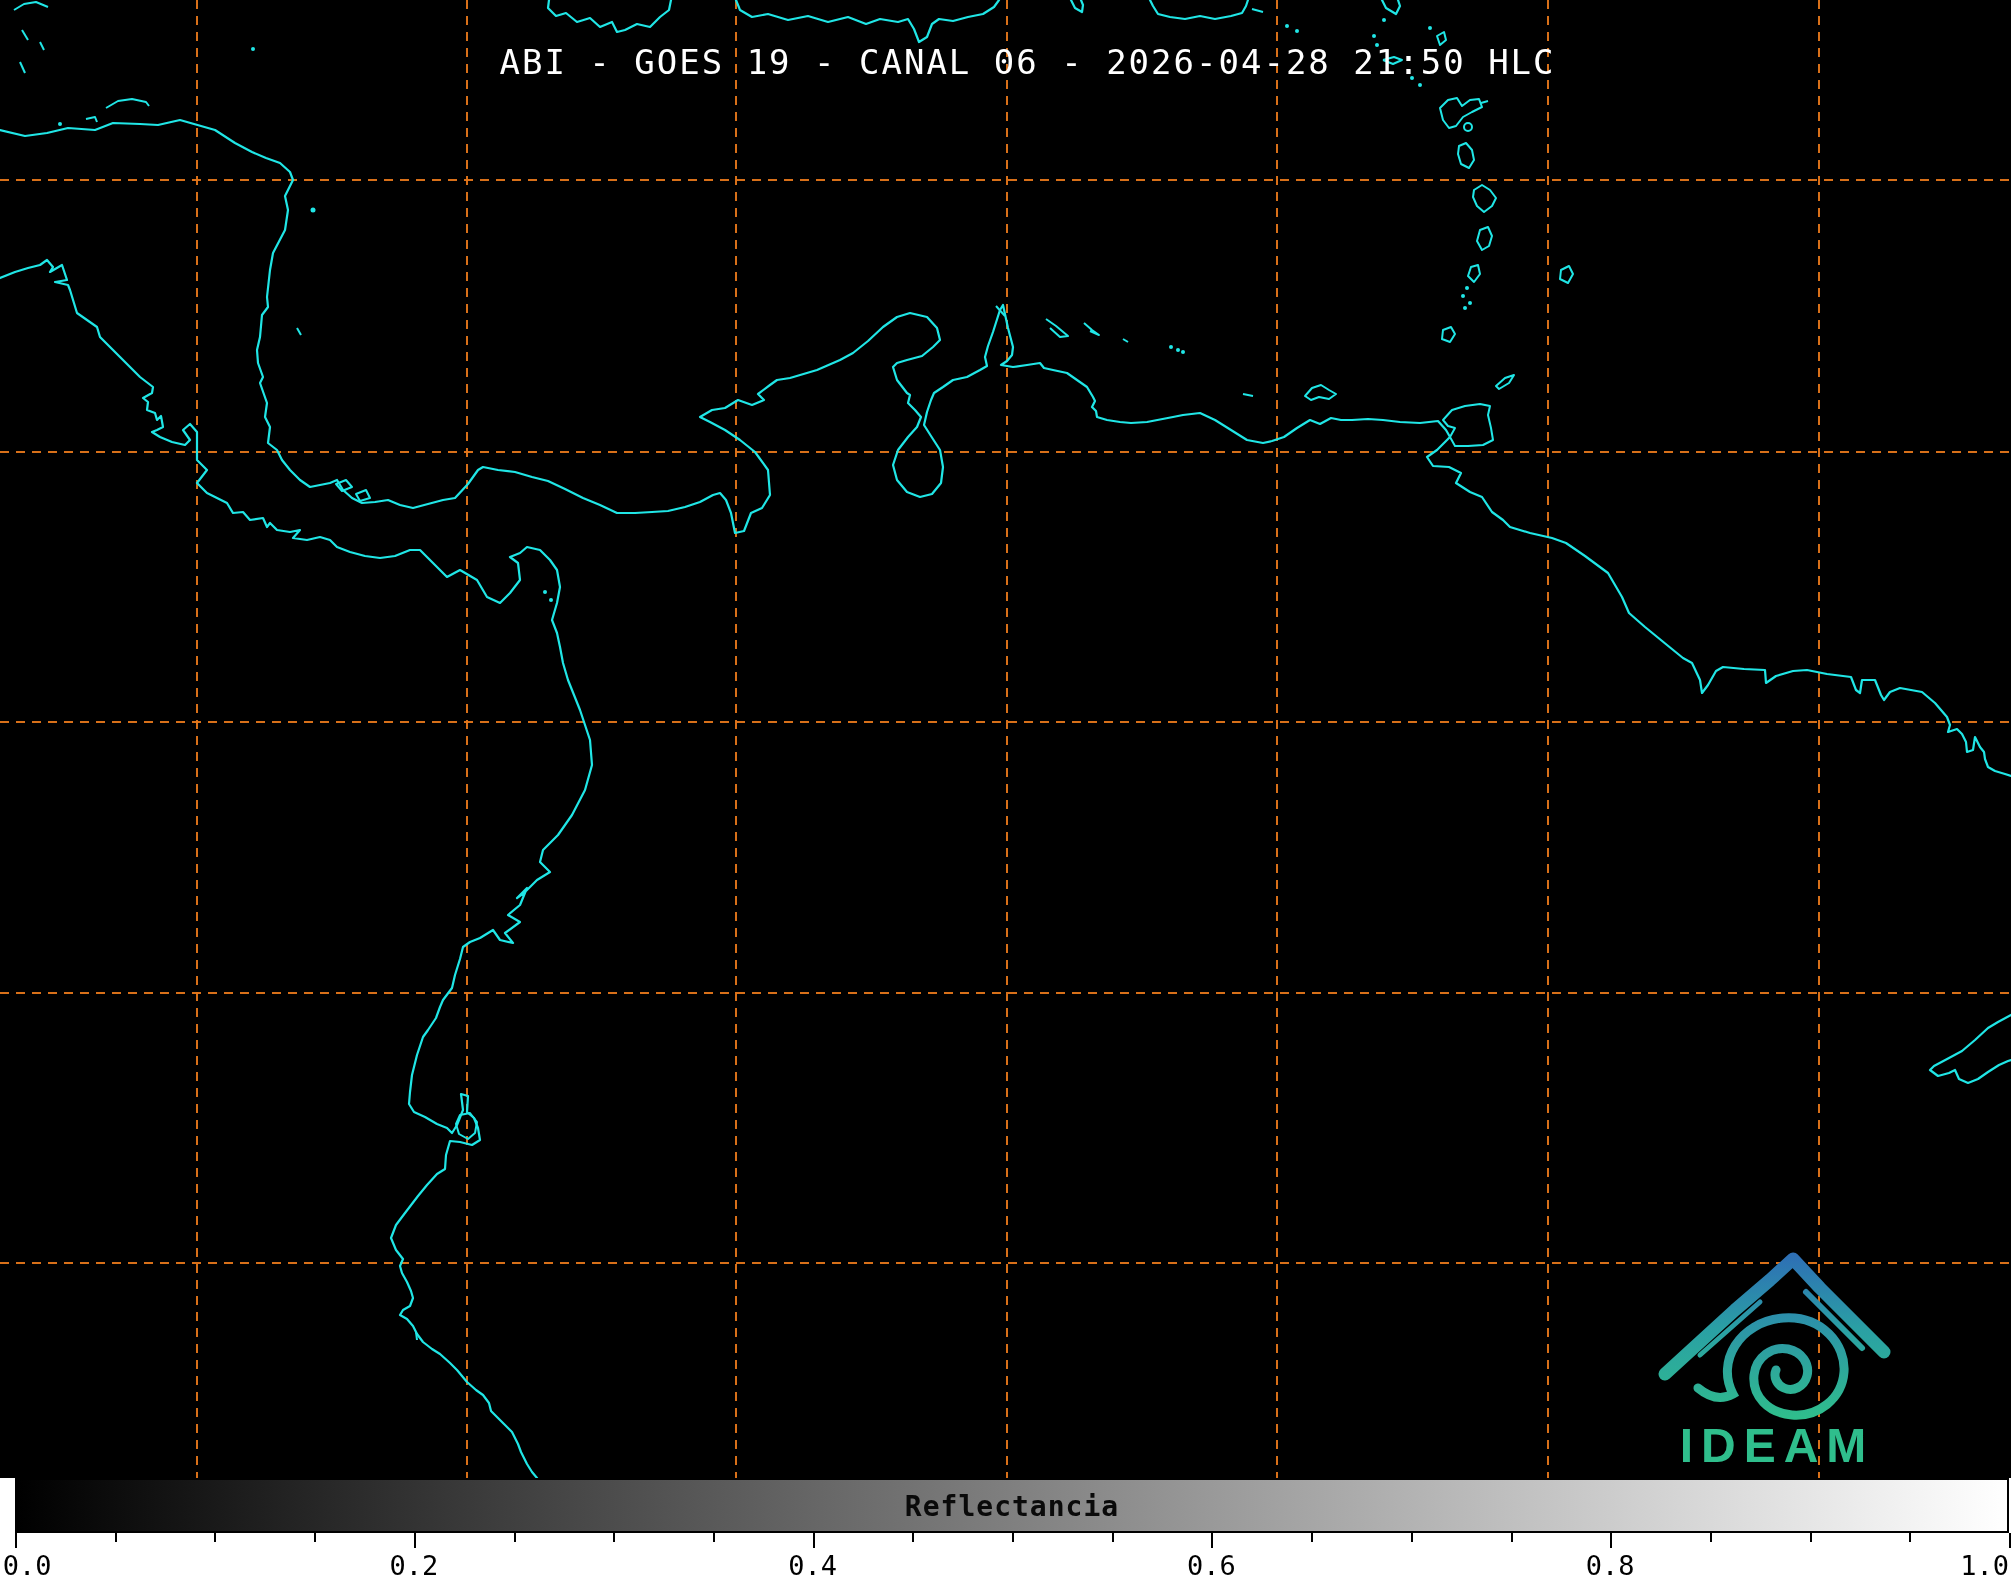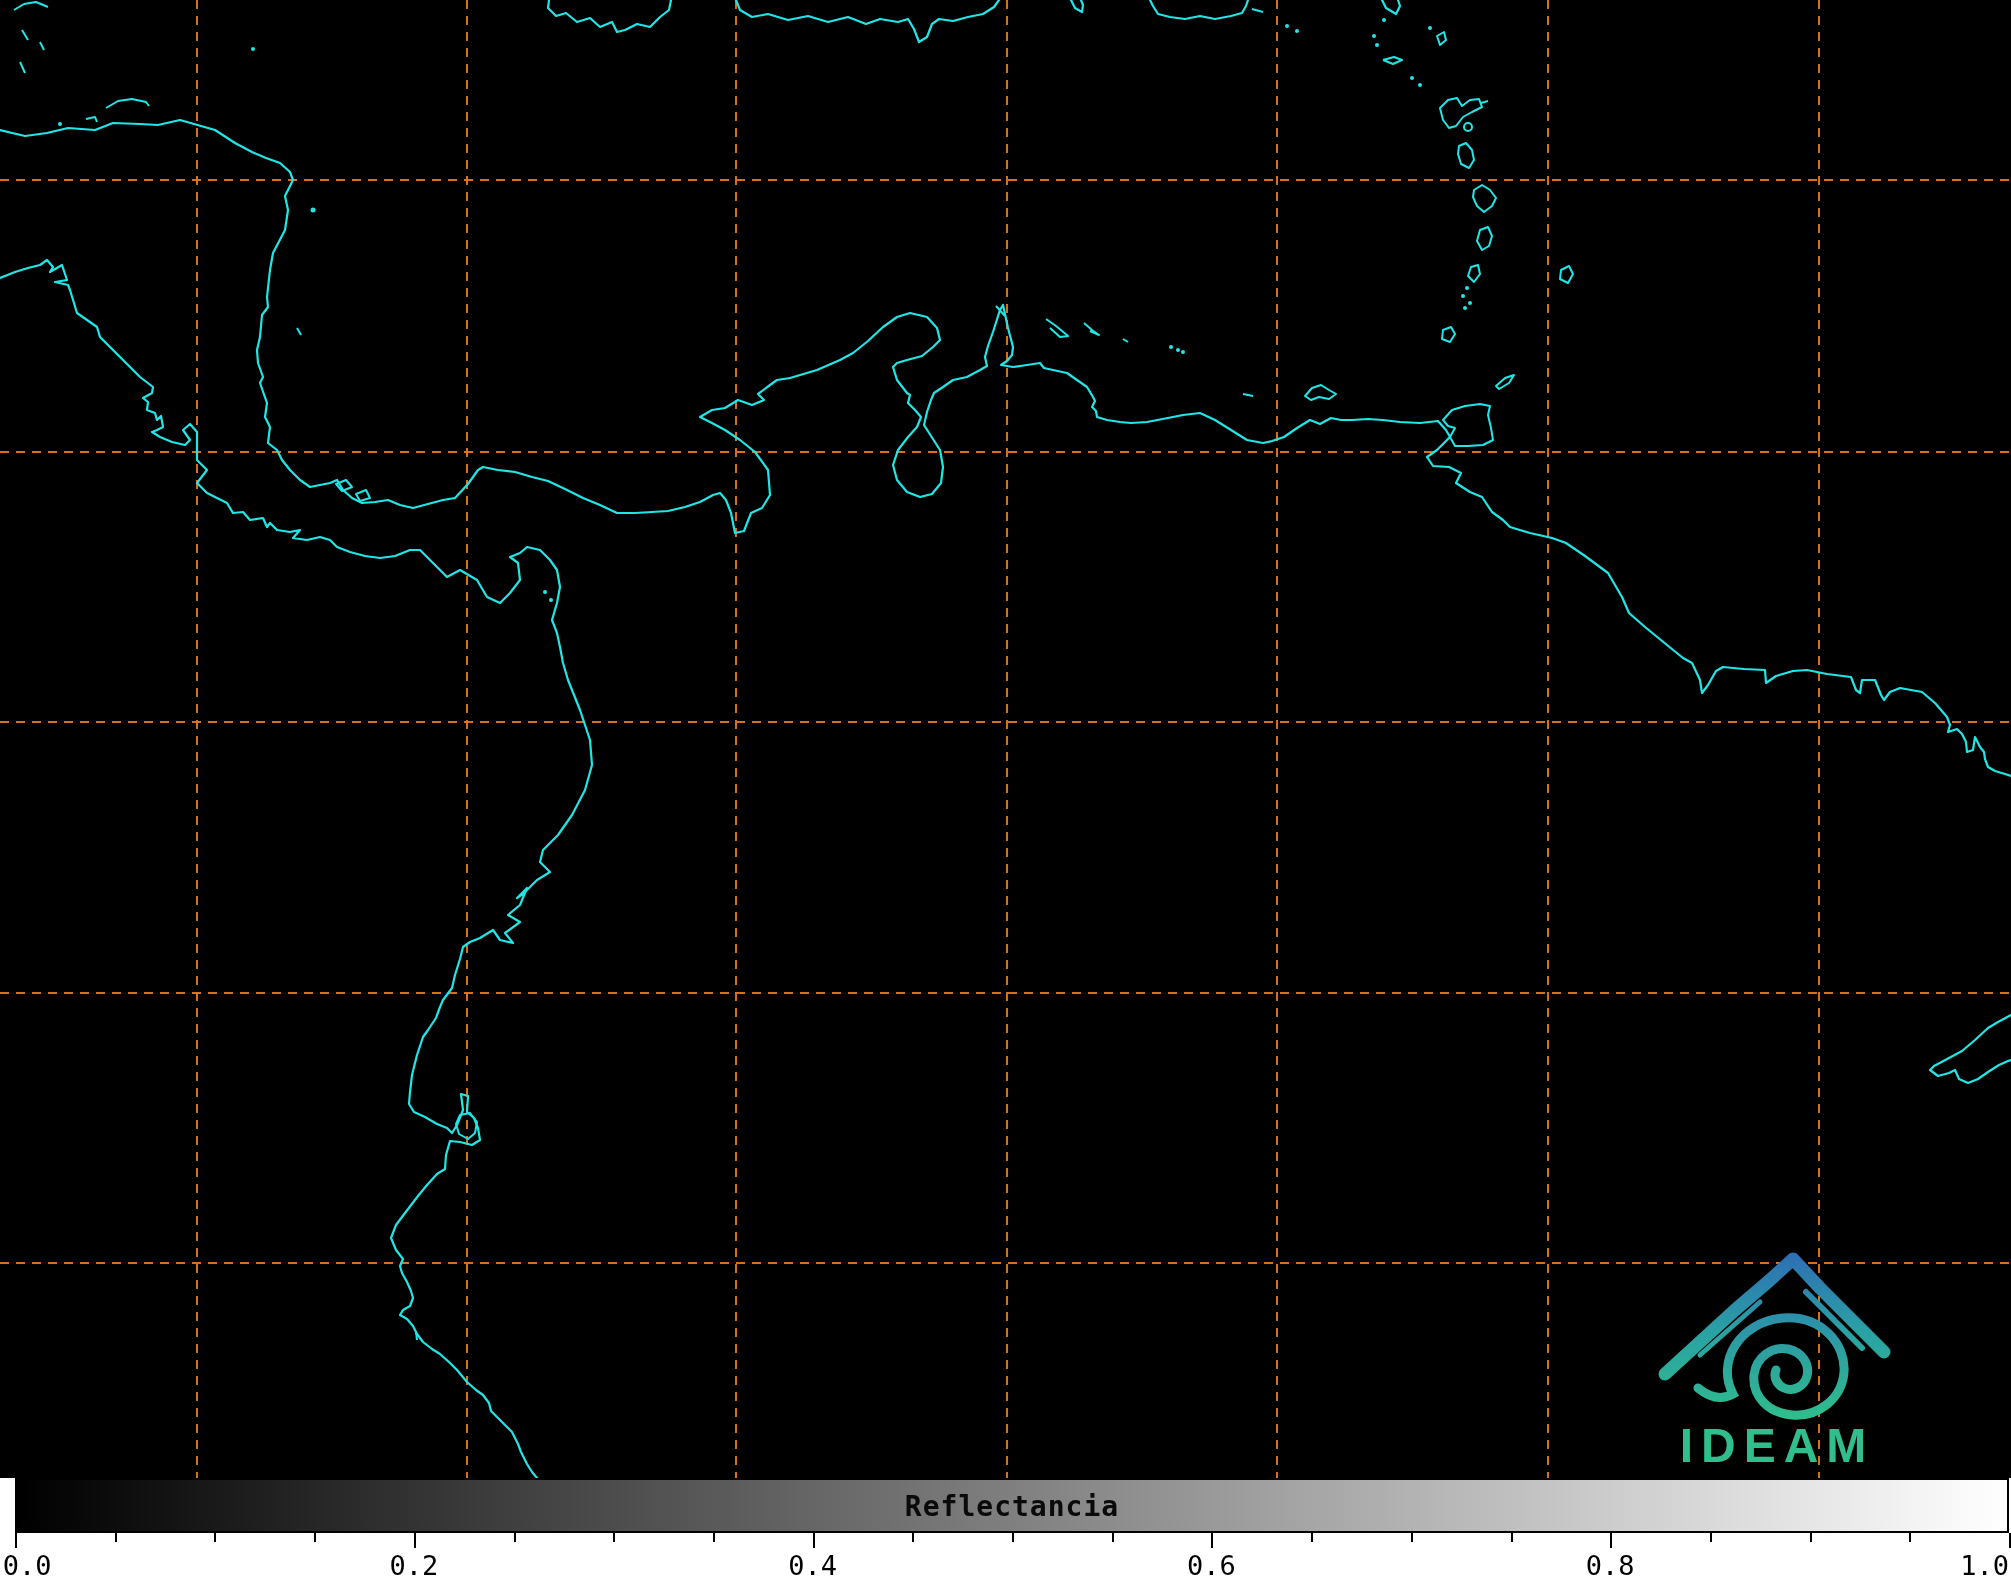--- a/index.html
+++ b/index.html
@@ -205,20 +205,21 @@
         C 1842 1399, 1818 1417, 1792 1415
         C 1768 1413, 1752 1396, 1754 1375
         C 1756 1357, 1772 1346, 1788 1349
         C 1802 1352, 1810 1364, 1807 1376
         C 1804 1387, 1793 1392, 1784 1388
         C 1777 1385, 1773 1377, 1776 1370" fill="none" stroke="url(#swirlGrad)" stroke-width="9" stroke-linecap="round"></path>
       <text id="ideam-text" x="1777" y="1462" text-anchor="middle" font-size="48" fill="#2fbe8c">IDEAM</text>
     </g>
   </svg>
 
+  <div id="map-title">ABI - GOES 19 - CANAL 06 - 2026-04-28 21:50 HLC</div>
 </div>
 
 <div id="cbar-region">
   <div id="cbar" style="background: linear-gradient(to right, rgb(0, 0, 0), rgb(255, 255, 255));">
     <span id="cbar-label">Reflectancia</span>
   </div>
   <div id="cbar-axis">
       <div class="tick major" style="left: 15px;"></div>
       <div class="tick minor" style="left: 114.7px;"></div>
       <div class="tick minor" style="left: 214.4px;"></div>

